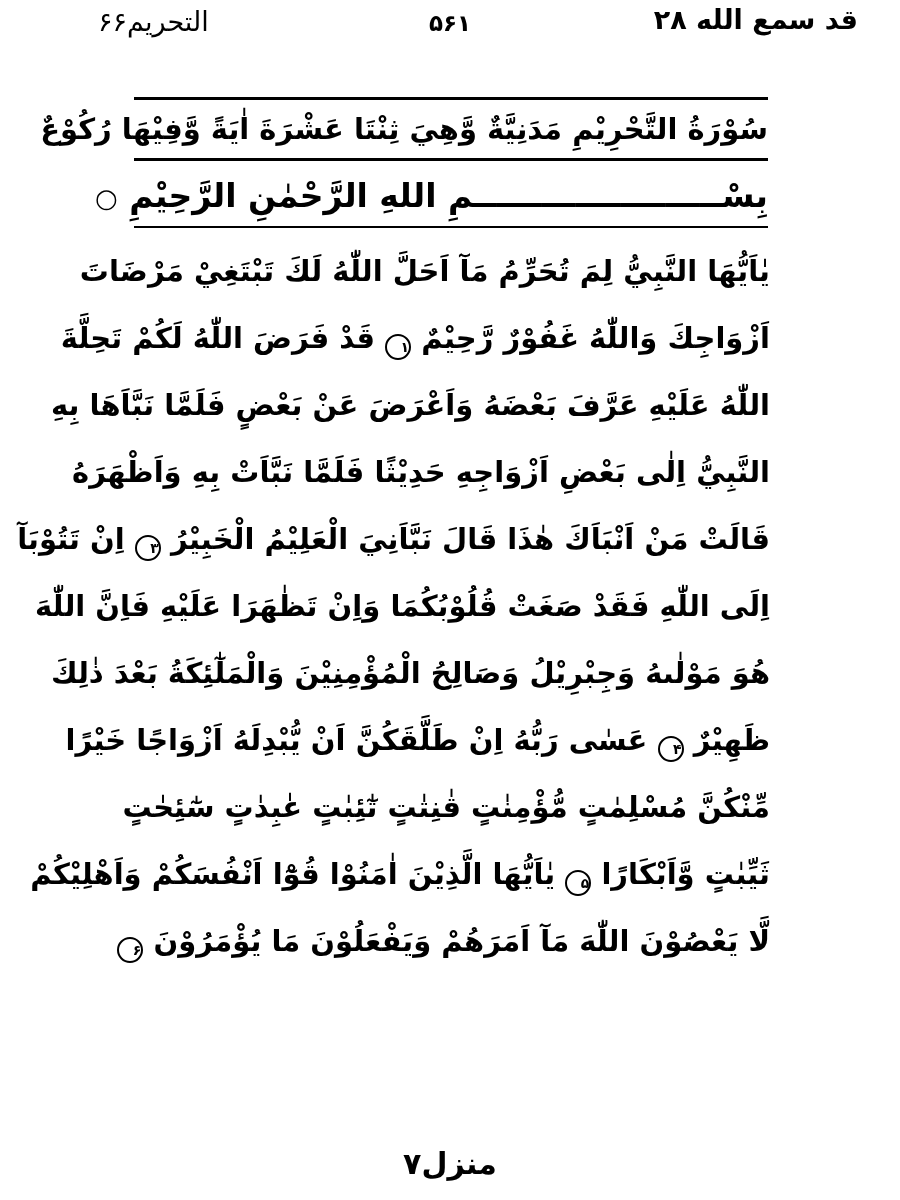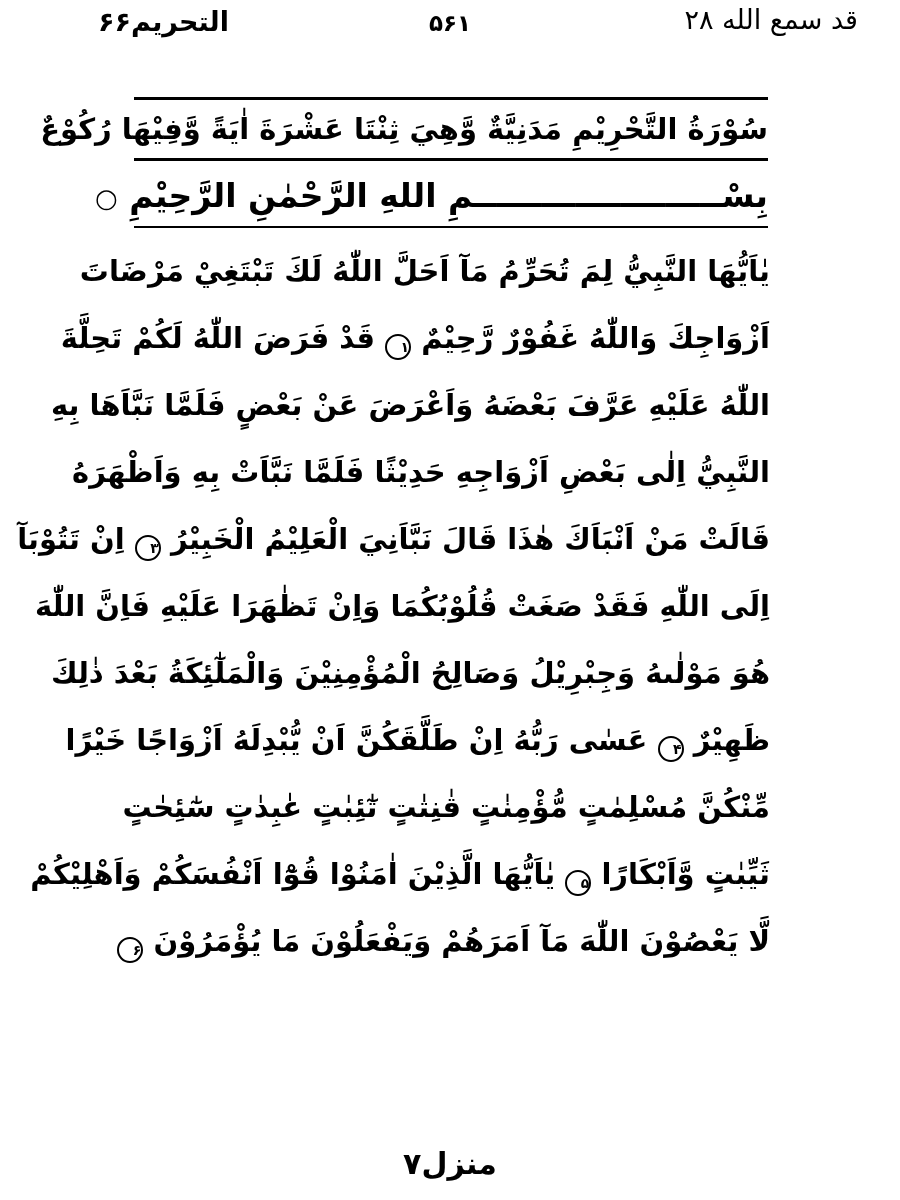--- a/index.html
+++ b/index.html
@@ -9,29 +9,29 @@
     height: 1200px;
     background: #ffffff;
     color: #000000;
     font-family: "DejaVu Sans", sans-serif;
     direction: rtl;
     overflow: hidden;
   }
   
   .hdr-left {
     position: absolute; left: 98px; top: 6px;
-    font-size: 27px; font-weight: bold; direction: rtl; text-align: center;
+    font-size: 27px; font-weight: normal; direction: rtl; text-align: center;
   }
   .hdr-center {
     position: absolute; left: 0; right: 0; top: 10px;
     text-align: center; font-size: 23px; font-weight: bold;
   }
   .hdr-right {
     position: absolute; right: 42px; top: 4px;
-    font-size: 27px; font-weight: normal; direction: rtl;
+    font-size: 27px; font-weight: bold; direction: rtl;
   }
   
   .rule { position: absolute; left: 134px; width: 634px; background: #000; }
   .rule-1 { top: 97px;  height: 3px; }
   .rule-2 { top: 158px; height: 3px; }
   .rule-3 { top: 226px; height: 2px; }
   
   .surah-title {
     position: absolute; left: 134px; width: 634px; top: 101px; height: 69px;
     line-height: 57px; text-align: center;

